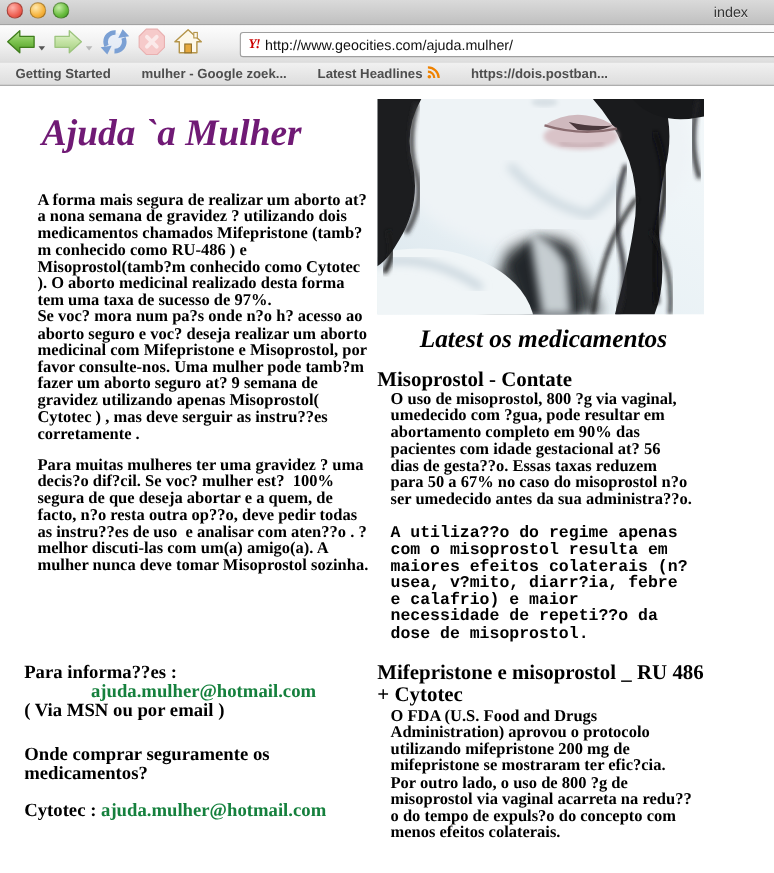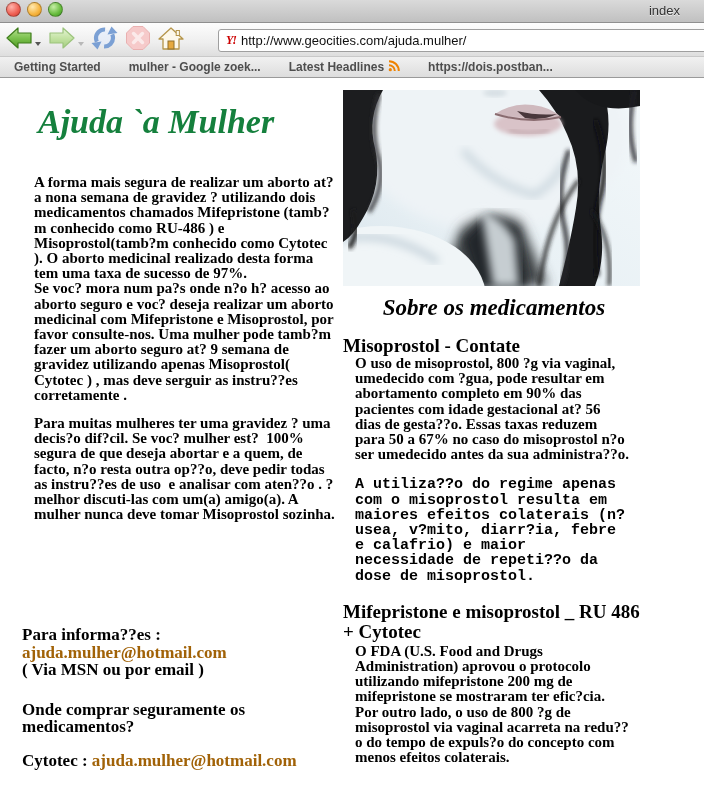--- a/index.html
+++ b/index.html
@@ -44,33 +44,33 @@
     border-bottom:1px solid #9a9a9a;
     display:flex;align-items:center;
     font:bold 12px "Liberation Sans",sans-serif;color:#4e4e4e;
   }
   .bm{margin-left:14px;margin-right:14px;display:flex;white-space:nowrap;}
   .bm svg{margin-left:4px;}
   
   .left-col{position:absolute;left:22px;top:103px;width:326px;color:#000;}
   .page-title{
     font:bold italic 34px/38px "Liberation Serif",serif;
-    color:#15803d;margin:0 0 0 16px;white-space:nowrap;
+    color:#701a75;margin:0 0 0 16px;white-space:nowrap;
   }
   .bodytext{
     font:bold 15px/15.2px "Liberation Serif",serif;
     white-space:pre-wrap;margin:12px;
   }
   .p1{margin-top:34px;}
   .p2{margin-top:13px;}
   .contact{
-    position:absolute;left:22px;top:626px;width:326px;
+    position:absolute;left:22px;top:602px;width:326px;
     font:bold 17px/17.5px "Liberation Serif",serif;
   }
-  .contact a{color:#a16207;text-decoration:none;font-weight:bold;}
+  .contact a{color:#15803d;text-decoration:none;font-weight:bold;text-align:center;}
   .contact .email-block{display:block;}
   .where{margin-top:22px;}
   .contate{margin-top:16px;}
   .right-col{position:absolute;left:343px;top:90px;width:298px;color:#000;}
   .photo{display:block;width:297px;height:196px;}
   .section-title{
     font:bold italic 23px/26px "Liberation Serif",serif;
     text-align:center;margin:9px 0 0 4px;
   }
   .h3{font:bold 19px/20px "Liberation Serif",serif;margin:0;}
@@ -239,20 +239,20 @@
 
     <ellipse cx="185" cy="34" rx="34" ry="12" fill="#d9c3c8" filter="url(#b2)"></ellipse>
     <path d="M152 24 Q170 12 190 15 Q207 17 218 27 Q196 26 178 27 Q163 27 152 24 Z" fill="#cfb9be"></path>
     <path d="M174 21 Q195 26 214 24 Q200 31 182 28 Z" fill="#4a383c"></path>
     <path d="M152 24 Q185 34 218 27" fill="none" stroke="#8a6c70" stroke-width="2"></path>
     <path d="M166 40 Q186 46 206 40" fill="none" stroke="#c2a9ae" stroke-width="3" filter="url(#b2)"></path>
 
     <ellipse cx="152" cy="3" rx="12" ry="4" fill="#d8e0e5" filter="url(#b2)"></ellipse>
   </svg>
 
-  <div class="section-title">Sobre os medicamentos</div>
+  <div class="section-title">Latest os medicamentos</div>
   <h3 class="h3 miso">Misoprostol - Contate</h3>
   <p class="bodytext rp1">O uso de misoprostol, 800 ?g via vaginal, umedecido com ?gua, pode resultar em abortamento completo em 90% das pacientes com idade gestacional at? 56 dias de gesta??o. Essas taxas reduzem para 50 a 67% no caso do misoprostol n?o ser umedecido antes da sua administra??o.</p>
   <p class="bodytext rp2">A utiliza??o do regime apenas com o misoprostol resulta em maiores efeitos colaterais (n?usea, v?mito, diarr?ia, febre e calafrio) e maior necessidade de repeti??o da dose de misoprostol.</p>
   <h3 class="h3 ru">Mifepristone e misoprostol _ RU 486 + Cytotec</h3>
   <p class="bodytext rp3">O FDA (U.S. Food and Drugs Administration) aprovou o protocolo utilizando mifepristone 200 mg de mifepristone se mostraram ter efic?cia.
 Por outro lado, o uso de 800 ?g de misoprostol via vaginal acarreta na redu??o do tempo de expuls?o do concepto com menos efeitos colaterais.</p>
 </div>
 
 </body></html>

